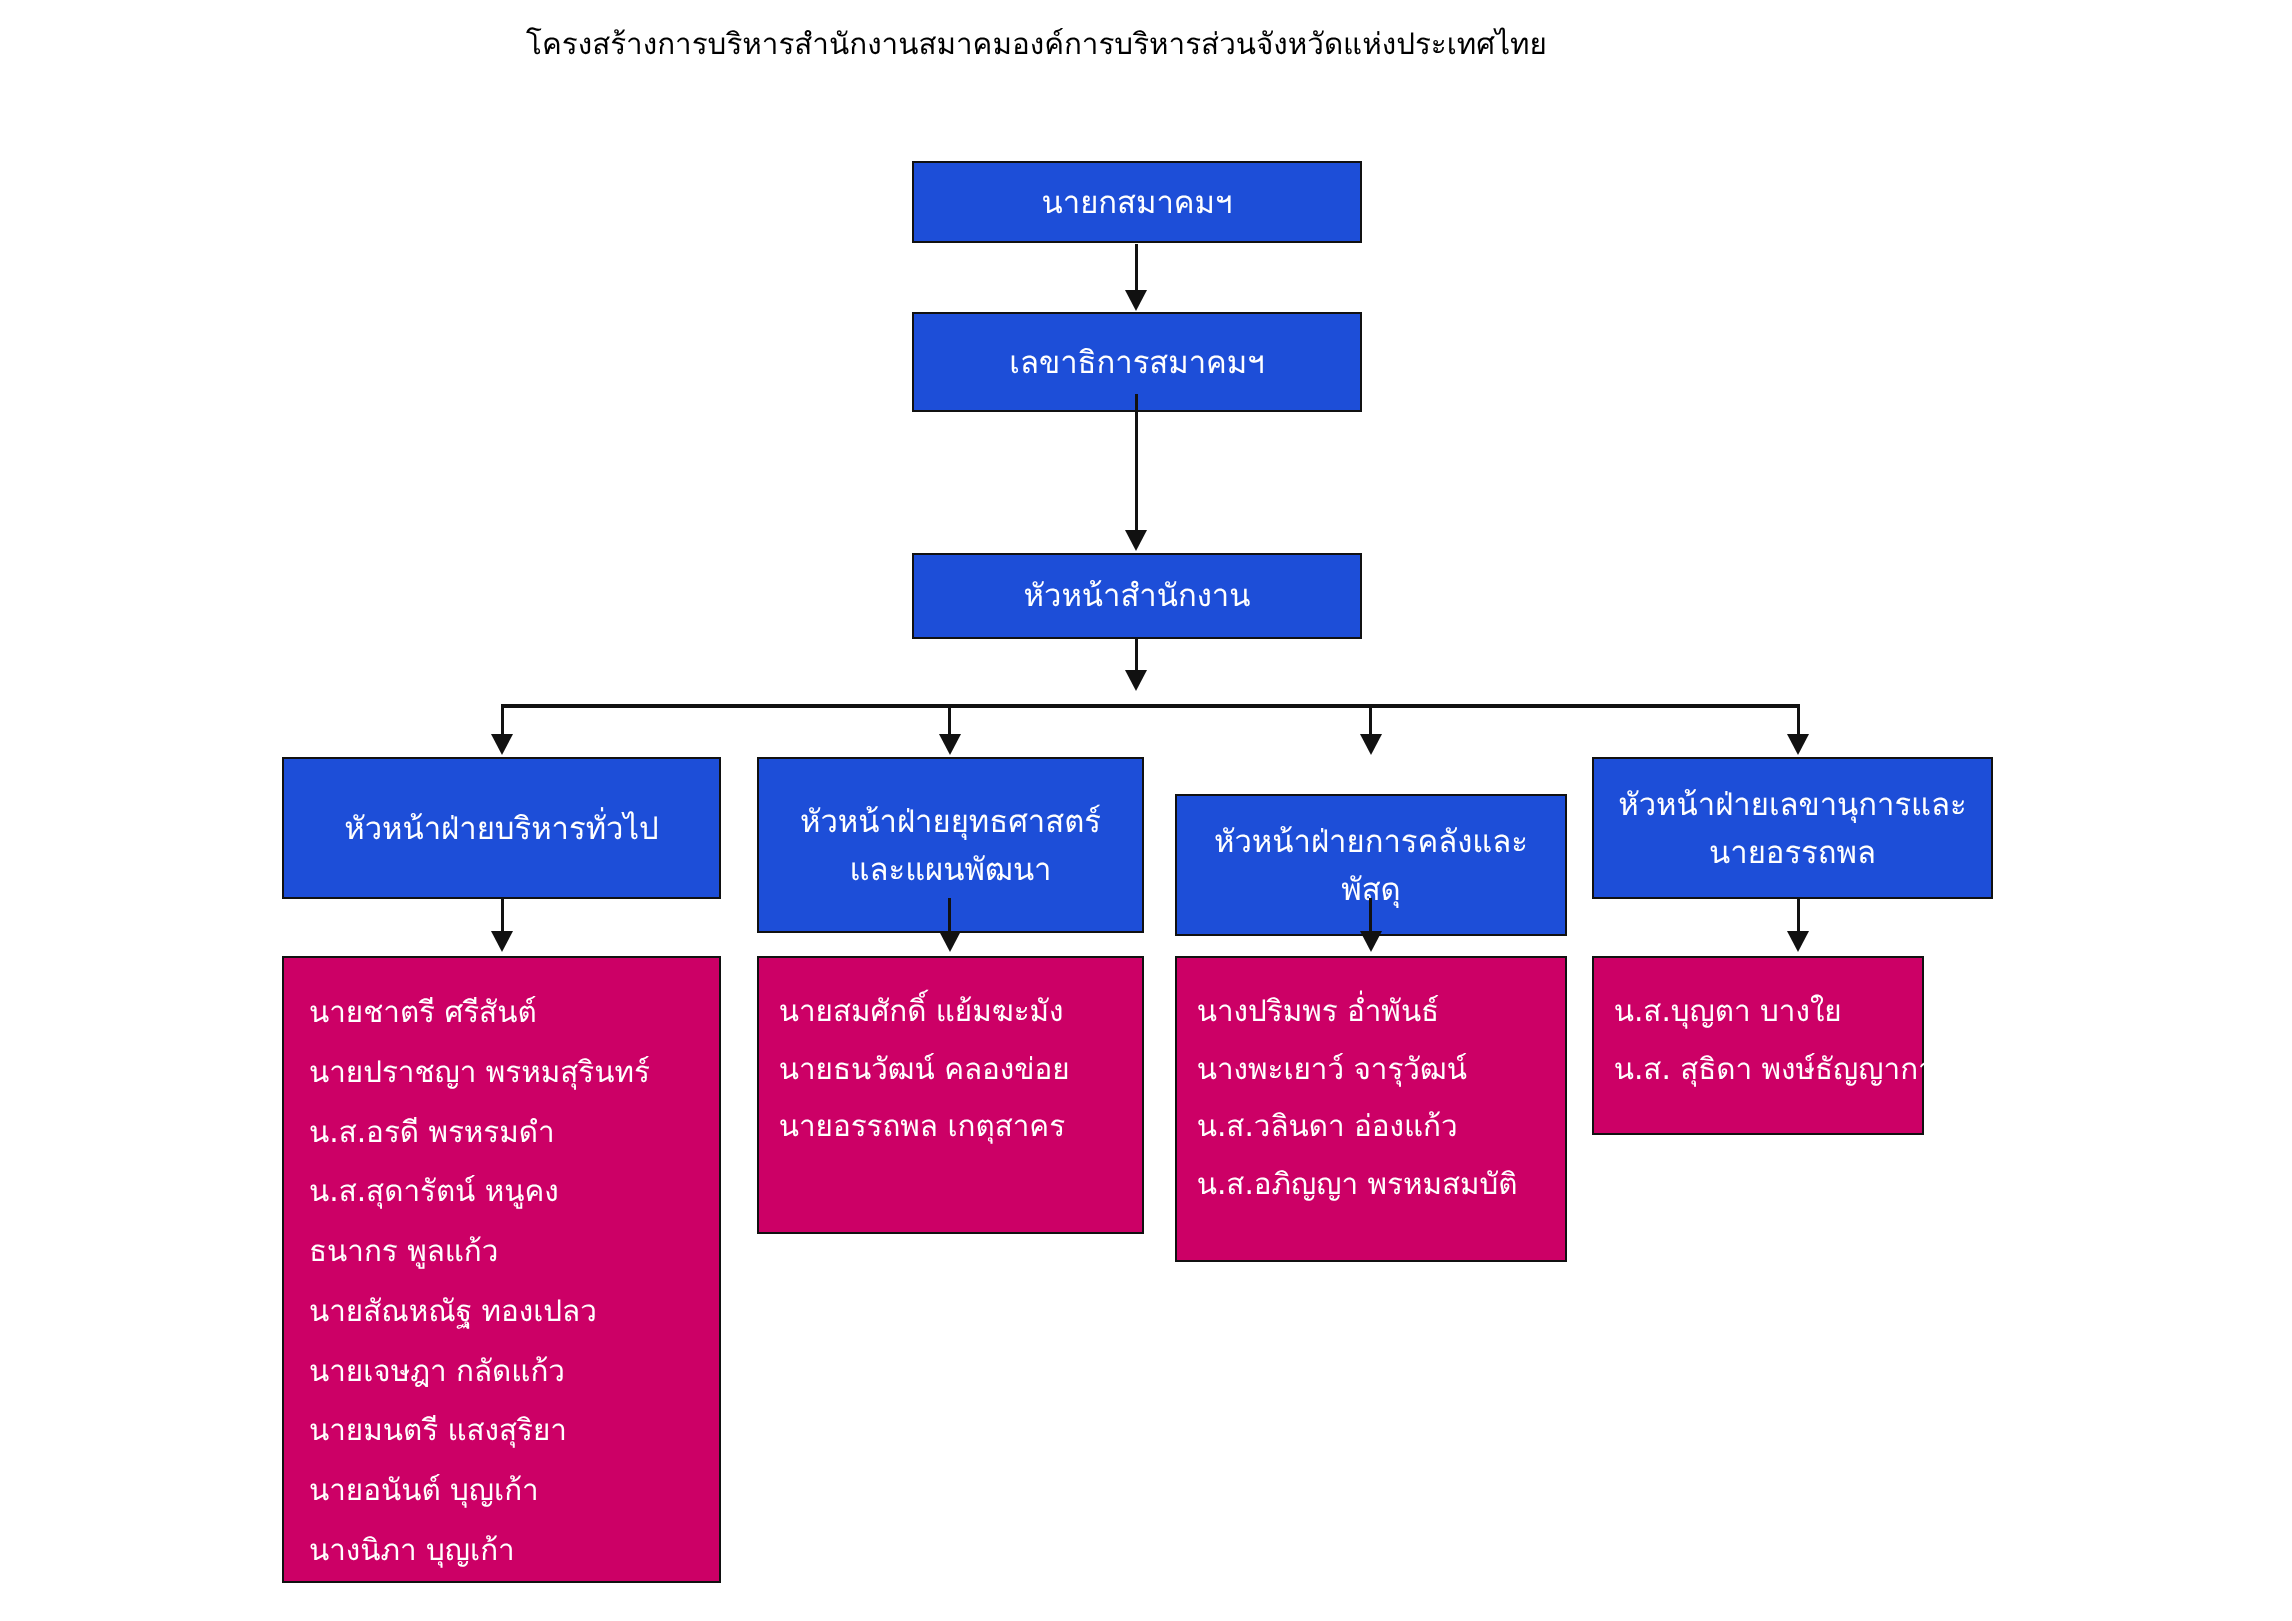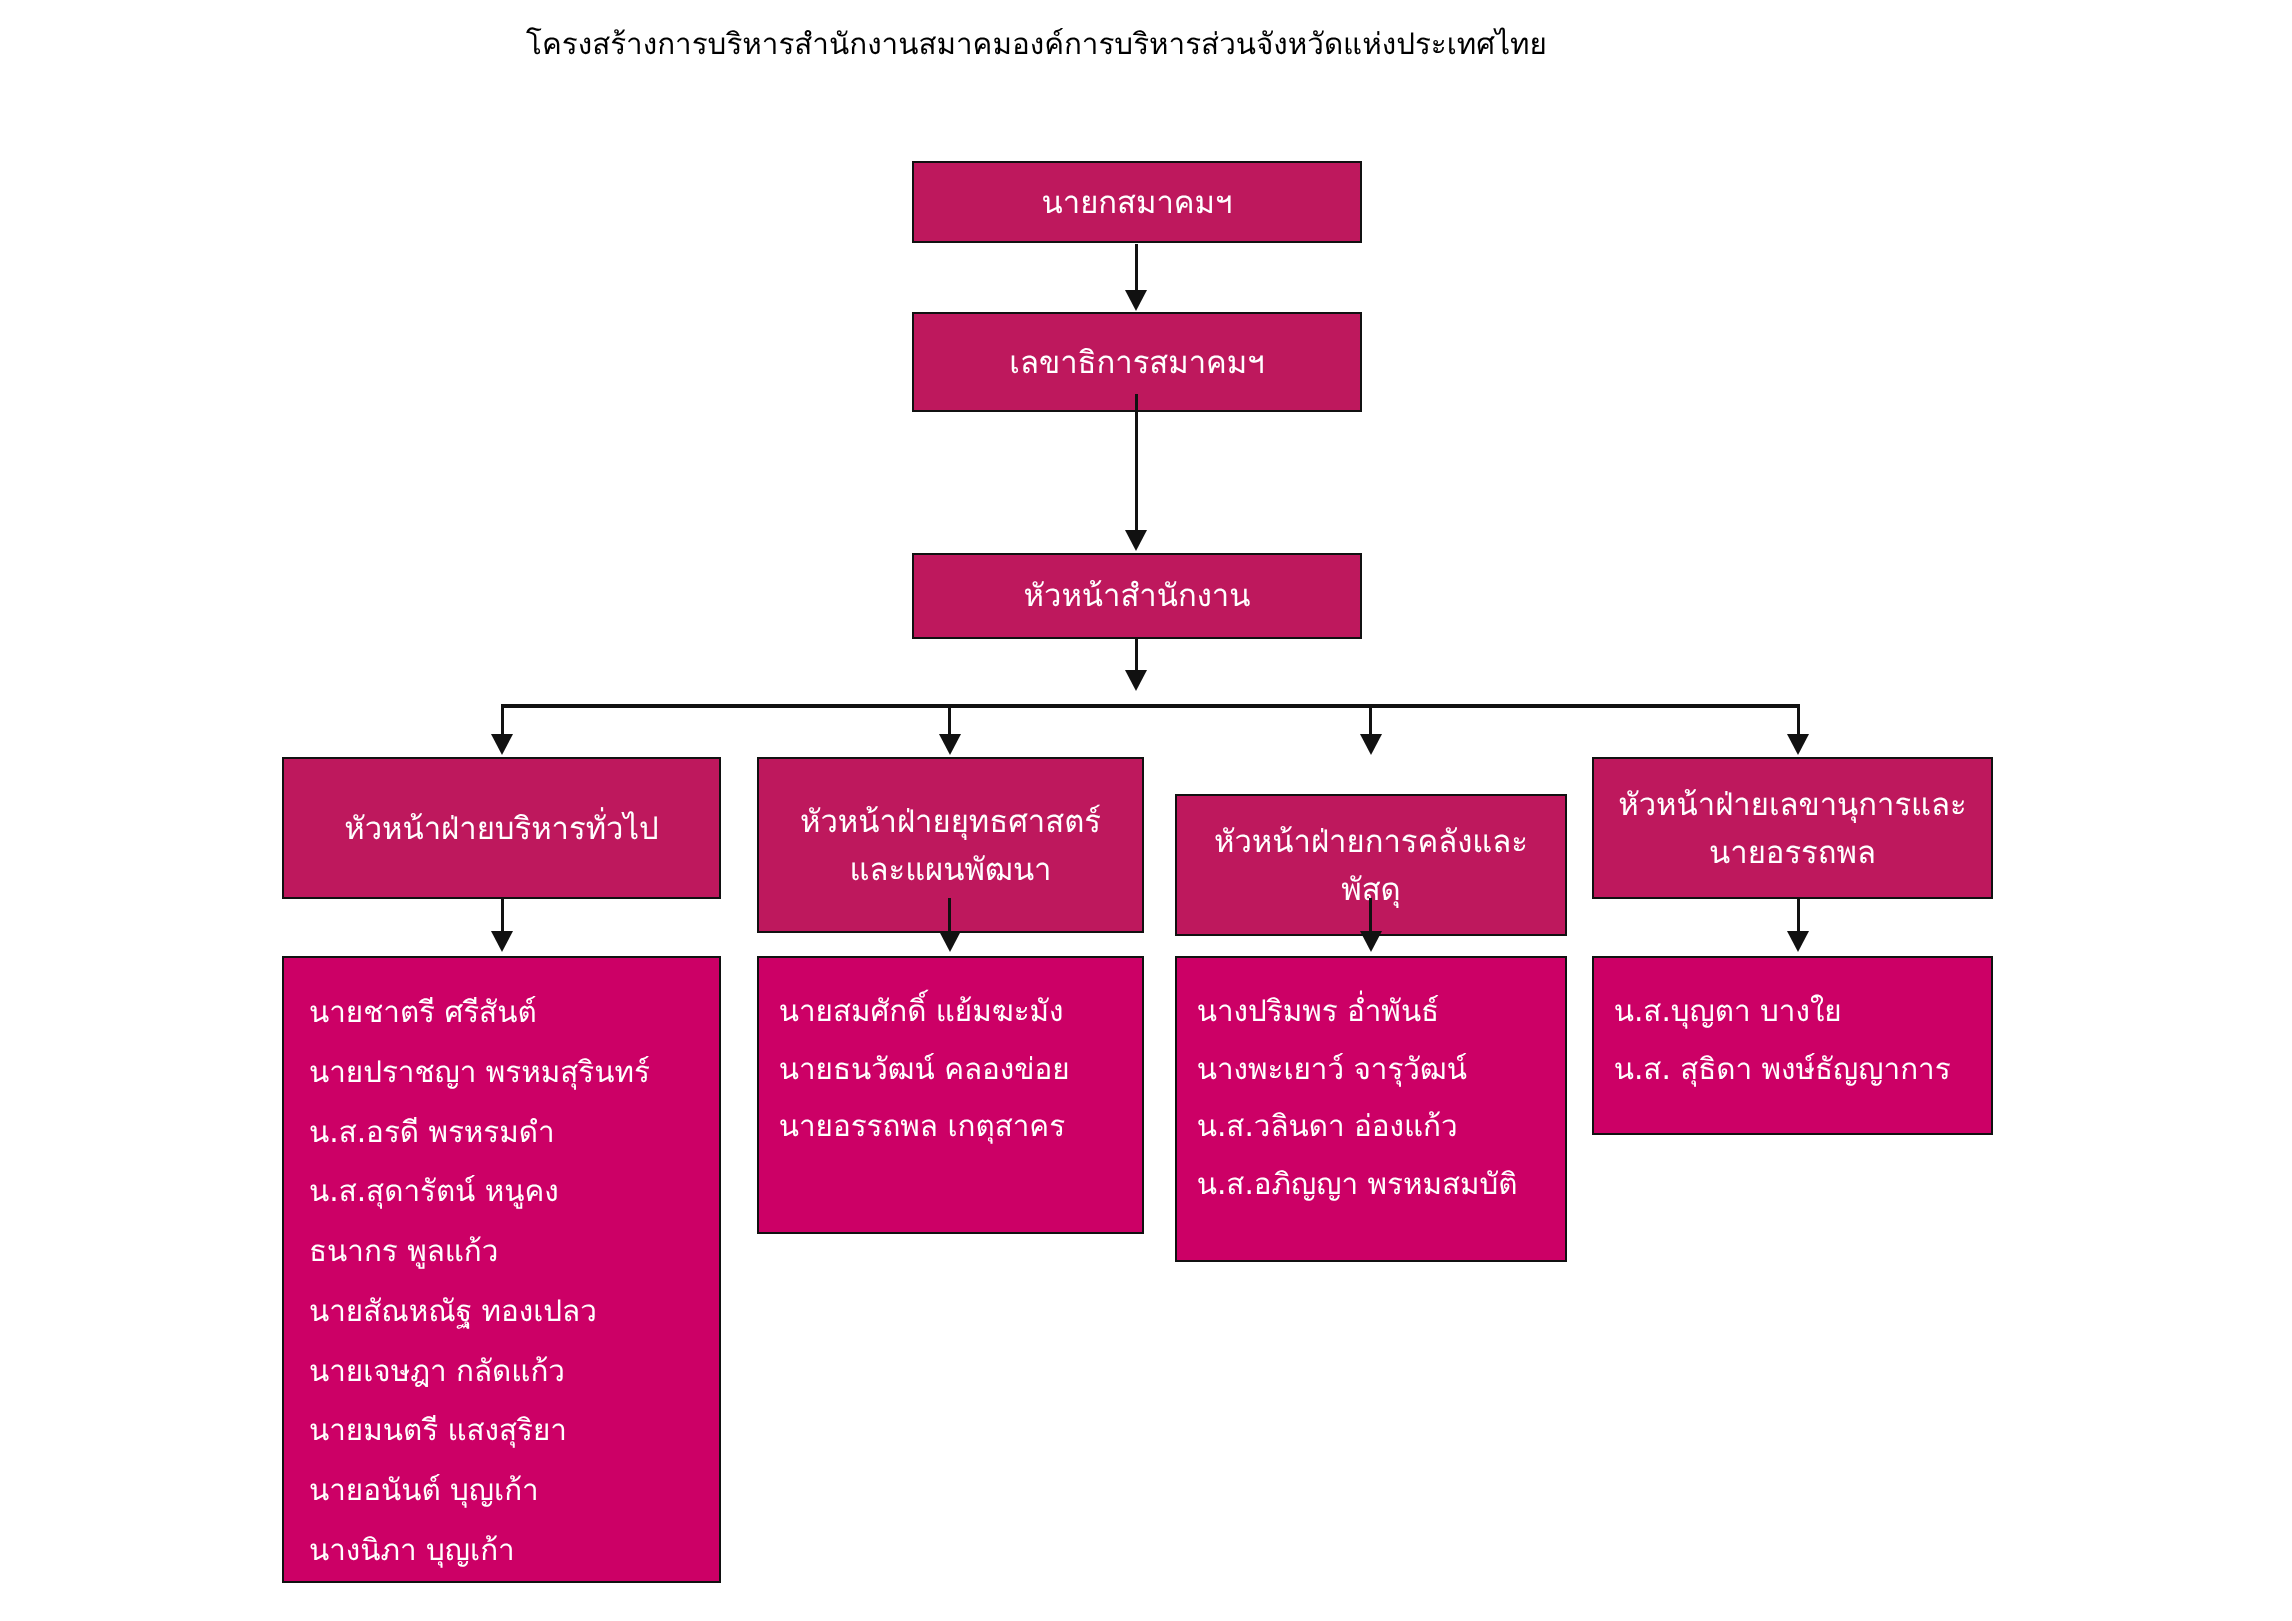--- a/index.html
+++ b/index.html
@@ -31,21 +31,21 @@
     font-size: 29.6px;
     color: #000000;
     letter-spacing: 0px;
     white-space: nowrap;
     line-height: 1.3;
   }
 
   
   .node {
     position: absolute;
-    background: #be185d;
+    background: #1d4ed8;
     border: 2.7px solid #111111;
     box-sizing: border-box;
     color: #ffffff;
     display: flex;
     flex-direction: column;
     align-items: center;
     justify-content: center;
   }
   .node .line {
     font-size: 30px;
@@ -82,21 +82,21 @@
   .staff .line {
     font-size: 29.6px;
     line-height: 2.02;
     white-space: nowrap;
     text-align: left;
   }
 
   #staff-1 { left: 282px;  top: 956px; width: 439px; height: 627px; }
   #staff-2 { left: 757px;  top: 956px; width: 387px; height: 278px; padding-left: 19.7px; }
   #staff-3 { left: 1175px; top: 956px; width: 392px; height: 306px; padding-left: 19.7px; }
-  #staff-4 { left: 1592px; top: 956px; width: 401px; height: 179px; padding-left: 19.7px; }
+  #staff-4 { left: 1592px; top: 956px; width: 332px; height: 179px; padding-left: 19.7px; }
 
   #staff-2 .line, #staff-3 .line, #staff-4 .line { line-height: 1.95; }
 
   
   .vline {
     position: absolute;
     width: 2.7px;
     background: #111111;
   }
   .hline {

